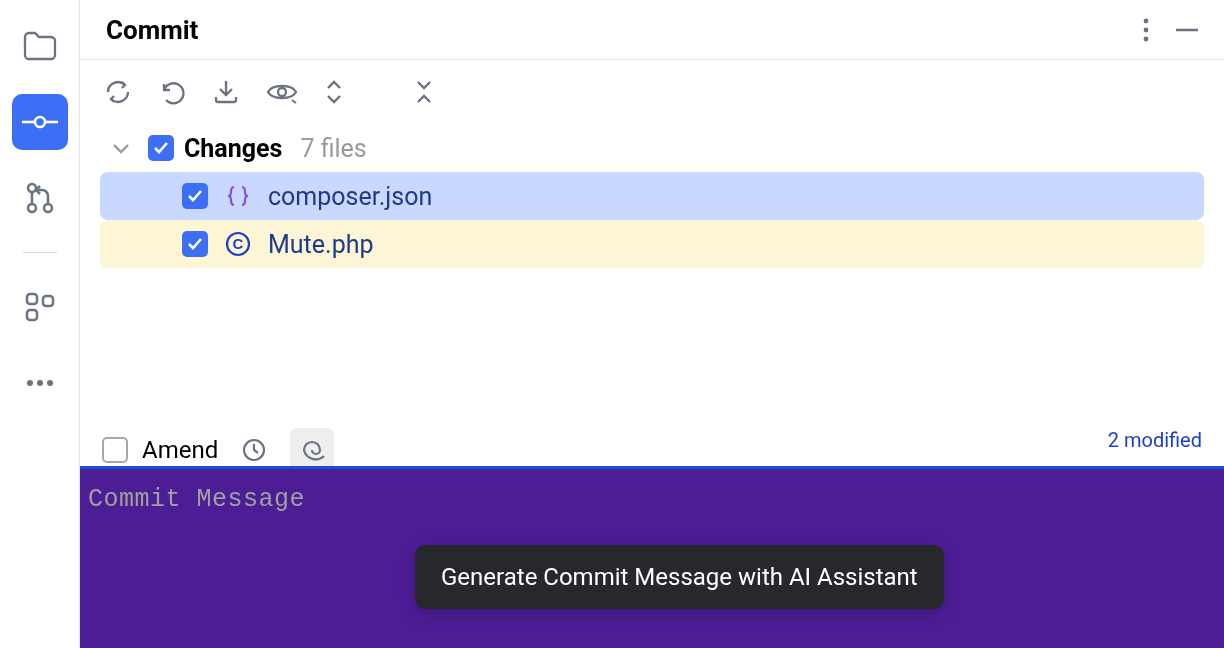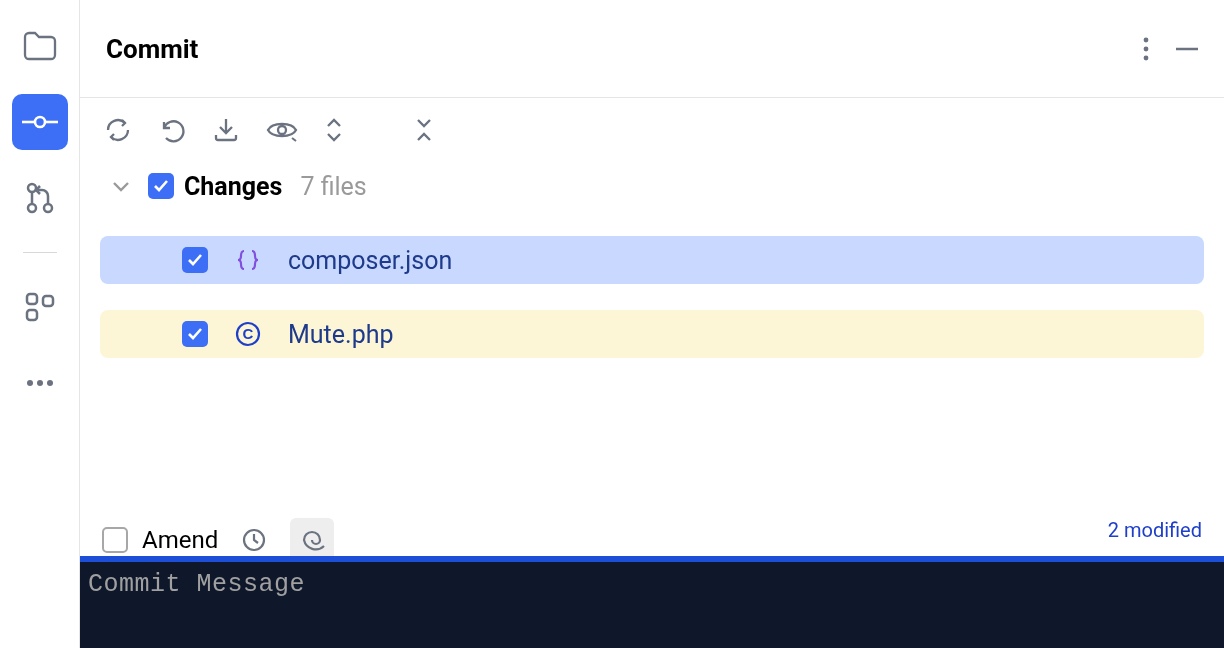--- a/index.html
+++ b/index.html
@@ -53,21 +53,21 @@
   height: 100%;
   position: relative;
 }
 
 
 .header {
   display: flex;
   align-items: center;
   justify-content: space-between;
   padding: 0 26px;
-  height: 98px;
+  height: 60px;
   border-bottom: 1px solid #e5e5e5;
 }
 .header-title {
   font-size: 26px;
   font-weight: 700;
   color: #000;
 }
 .header-actions {
   display: flex;
   align-items: center;
@@ -111,22 +111,21 @@
   color: #000;
 }
 .tree-header .count {
   font-size: 25px;
   color: #9a9a9a;
   margin-left: 8px;
 }
 
 .file-row {
   padding-left: 82px;
-  gap: 26px;
-  margin-top: 26px;
+  gap: 16px;
 }
 .file-row.selected {
   background: #c9d8ff;
 }
 .file-row.modified {
   background: #fdf6d6;
 }
 .file-name {
   font-size: 25px;
   color: #1e3a8a;
@@ -197,24 +196,24 @@
 .small-icon-btn.active {
   background: #eeeeee;
 }
 .modified-count {
   font-size: 20px;
   color: #1e3fca;
 }
 
 
 .commit-msg-area {
-  border-top: 6px solid #1d4ed8;
-  padding: 8px 8px;
+  border-top: 3px solid #1d4ed8;
+  padding: 16px 8px;
   flex: 1;
-  background: #0f172a;
+  background: #4c1d95;
 }
 .commit-msg-placeholder {
   font-family: "SF Mono", Menlo, Monaco, "Courier New", monospace;
   font-size: 25px;
   color: #a0a0a0;
   letter-spacing: 0.5px;
 }
 
 
 .tooltip {
@@ -402,14 +401,17 @@
         </svg>
       </div>
     </div>
     <div class="modified-count">2 modified</div>
   </div>
 
   <div class="commit-msg-area">
     <span class="commit-msg-placeholder">Commit Message</span>
   </div>
 
+  <div class="tooltip">
+    <span>Generate Commit Message with AI Assistant</span>
+  </div>
 
 </div>
 
 </body></html>

